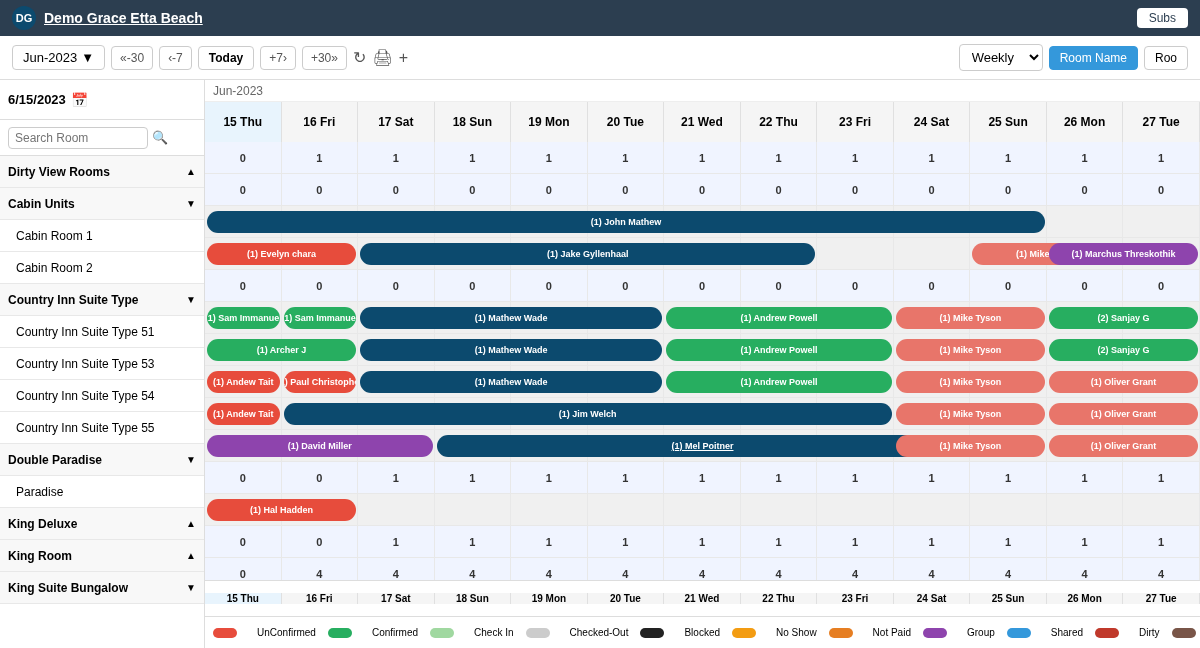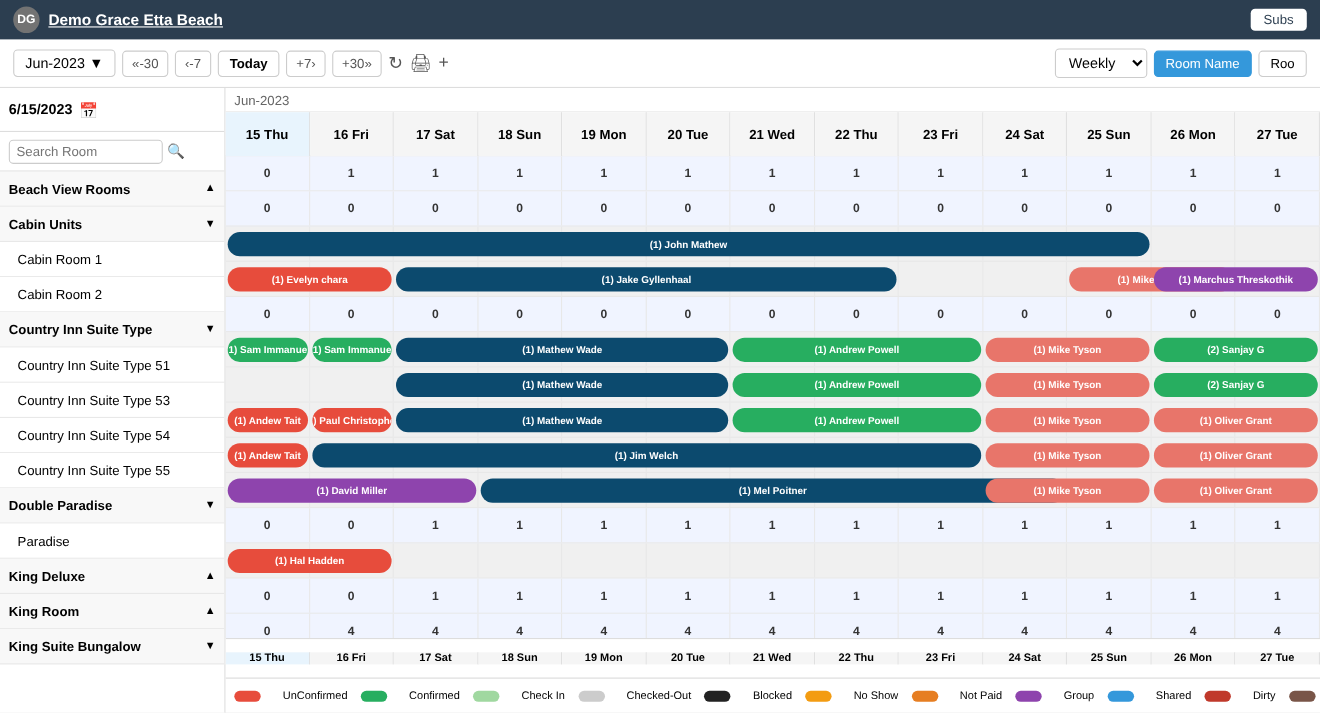--- a/index.html
+++ b/index.html
@@ -10,21 +10,21 @@
       background: #2c3e50;
       color: white;
       height: 36px;
       display: flex;
       align-items: center;
       padding: 0 12px;
       gap: 8px;
     }
     .app-logo {
       width: 24px; height: 24px;
-      background: #737373;
+      background: #0c4a6e;
       border-radius: 50%;
       display: flex; align-items: center; justify-content: center;
       font-weight: bold; font-size: 11px;
     }
     .app-title { font-size: 14px; font-weight: bold; text-decoration: underline; }
     .subs-btn {
       margin-left: auto;
       background: white;
       color: #2c3e50;
       border: none;
@@ -338,21 +338,21 @@
     <div class="sidebar-date">
       <span>6/15/2023</span>
       <span class="cal-icon">📅</span>
     </div>
     <div class="search-row">
       <input class="search-input" type="text" placeholder="Search Room" style="">
       <span class="search-icon">🔍</span>
     </div>
 
     <div class="room-group-header">
-      <span>Beach View Rooms</span>
+      <span>Dirty View Rooms</span>
       <span class="chevron">▲</span>
     </div>
 
     <div class="room-group-header">
       <span>Cabin Units</span>
       <span class="chevron">▼</span>
     </div>
     <div class="room-row-label">Cabin Room 1</div>
     <div class="room-row-label">Cabin Room 2</div>
 
@@ -543,20 +543,21 @@
           <div class="grid-cell"></div>
           <div class="grid-cell"></div>
           <div class="grid-cell"></div>
           <div class="grid-cell"></div>
           <div class="grid-cell"></div>
           <div class="grid-cell"></div>
           <div class="grid-cell"></div>
           <div class="grid-cell"></div>
           <div class="grid-cell"></div>
           <div class="grid-cell"></div>
+          <div class="booking-bar green" style="left: calc(0% + 2px); width: calc(15.3846% - 4px); font-size: 9px; padding-left: 6px; padding-right: 6px;">(1) Archer J</div>
           <div class="booking-bar yellow" style="left: calc(15.3846% + 2px); width: calc(30.7692% - 4px); font-size: 9px; padding-left: 6px; padding-right: 6px;">(1) Mathew Wade</div>
           <div class="booking-bar green" style="left: calc(46.1538% + 2px); width: calc(23.0769% - 4px); font-size: 9px; padding-left: 6px; padding-right: 6px;">(1) Andrew Powell</div>
           <div class="booking-bar salmon" style="left: calc(69.2308% + 2px); width: calc(15.3846% - 4px); font-size: 9px; padding-left: 6px; padding-right: 6px;">(1) Mike Tyson</div>
           <div class="booking-bar green" style="left: calc(84.6154% + 2px); width: calc(15.3846% - 4px); font-size: 9px; padding-left: 6px; padding-right: 6px;">(2) Sanjay G</div>
         </div>
         <div class="grid-row" style="position: relative;">
           <div class="grid-cell today-col"></div>
           <div class="grid-cell"></div>
           <div class="grid-cell"></div>
           <div class="grid-cell"></div>
@@ -603,21 +604,21 @@
           <div class="grid-cell"></div>
           <div class="grid-cell"></div>
           <div class="grid-cell"></div>
           <div class="grid-cell"></div>
           <div class="grid-cell"></div>
           <div class="grid-cell"></div>
           <div class="grid-cell"></div>
           <div class="grid-cell"></div>
           <div class="grid-cell"></div>
           <div class="booking-bar purple" style="left: calc(0% + 2px); width: calc(23.0769% - 4px); font-size: 9px; padding-left: 6px; padding-right: 6px;">(1) David Miller</div>
-          <div class="booking-bar yellow" style="left: calc(23.0769% + 2px); width: calc(53.8462% - 4px); font-size: 9px; padding-left: 6px; padding-right: 6px;">(1) Mel Poitner</div>
+          <div class="booking-bar yellow" style="left: calc(23.0769% + 2px); width: calc(53.8462% - 4px); font-size: 9px; padding-left: 6px; padding-right: 6px; text-decoration: underline;">(1) Mel Poitner</div>
           <div class="booking-bar salmon" style="left: calc(69.2308% + 2px); width: calc(15.3846% - 4px); font-size: 9px; padding-left: 6px; padding-right: 6px;">(1) Mike Tyson</div>
           <div class="booking-bar salmon" style="left: calc(84.6154% + 2px); width: calc(15.3846% - 4px); font-size: 9px; padding-left: 6px; padding-right: 6px;">(1) Oliver Grant</div>
         </div>
         <div class="grid-row summary-row" style="position: relative;">
           <div class="grid-cell today-col" style="font-weight: bold; color: rgb(51, 51, 51);">0</div>
           <div class="grid-cell" style="font-weight: bold; color: rgb(51, 51, 51);">0</div>
           <div class="grid-cell" style="font-weight: bold; color: rgb(51, 51, 51);">1</div>
           <div class="grid-cell" style="font-weight: bold; color: rgb(51, 51, 51);">1</div>
           <div class="grid-cell" style="font-weight: bold; color: rgb(51, 51, 51);">1</div>
           <div class="grid-cell" style="font-weight: bold; color: rgb(51, 51, 51);">1</div>

